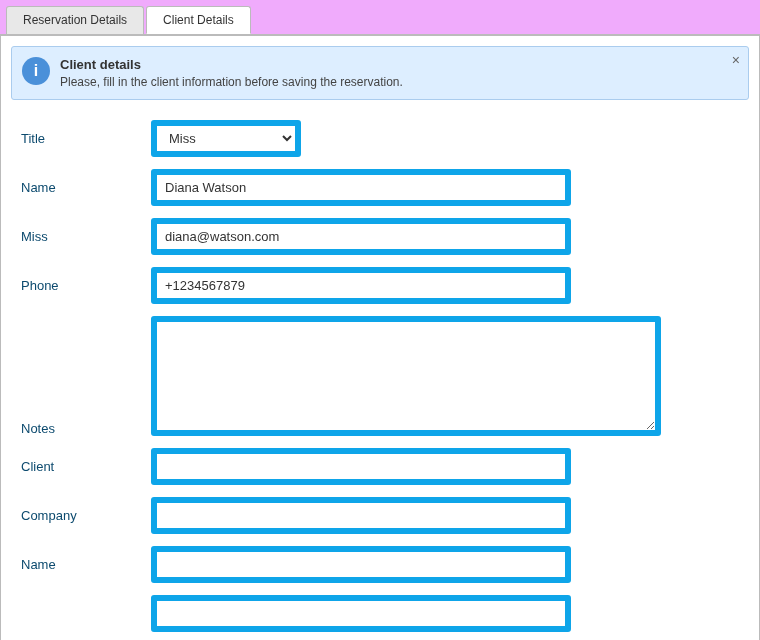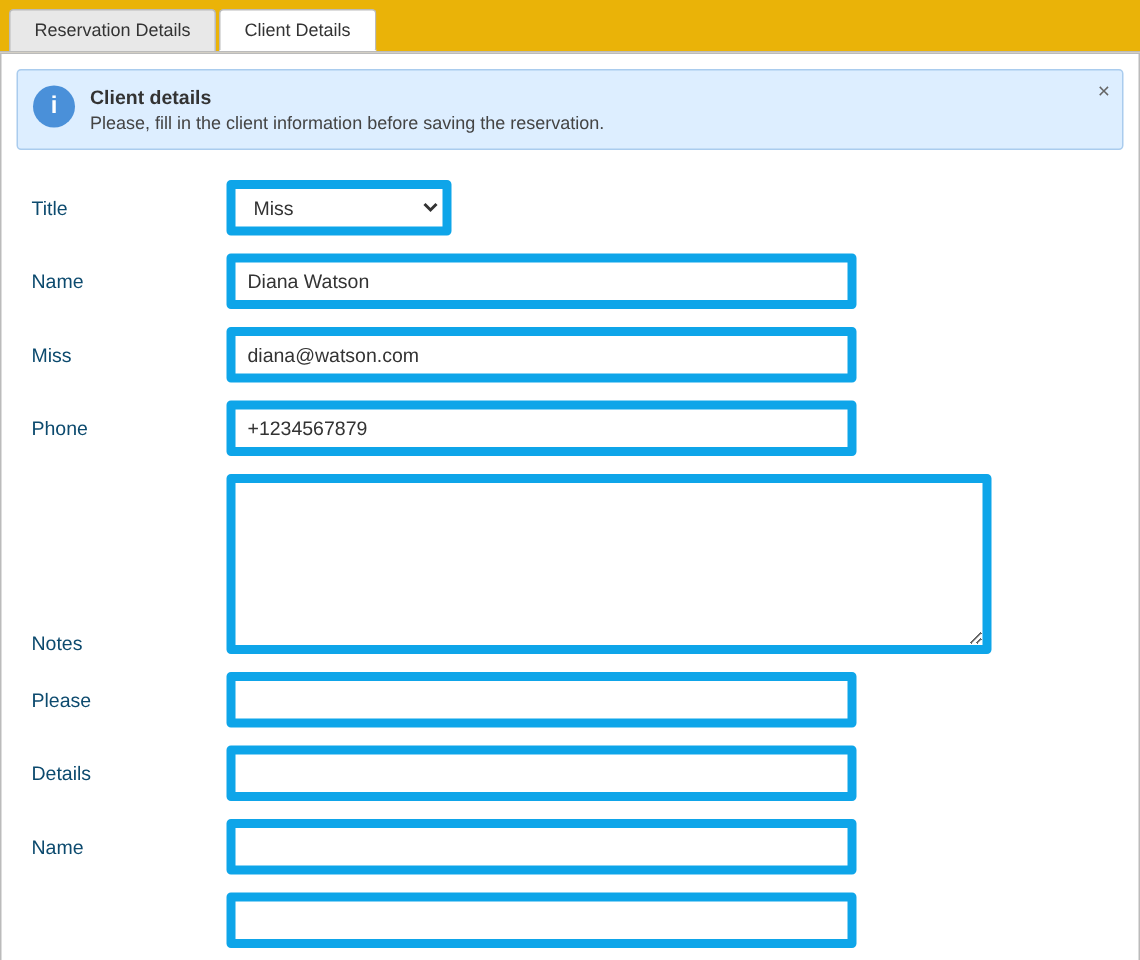--- a/index.html
+++ b/index.html
@@ -7,21 +7,21 @@
       font-family: Arial, sans-serif;
       font-size: 13px;
       background: #f0f0f0;
       width: 760px;
       min-height: 640px;
       color: #333;
     }
 
     .tab-bar {
       display: flex;
-      background: #eab308;
+      background: #f0abfc;
       border-bottom: 1px solid #bbb;
       padding: 6px 6px 0 6px;
       gap: 2px;
     }
 
     .tab {
       padding: 6px 16px;
       border: 1px solid #bbb;
       border-bottom: none;
       cursor: pointer;
@@ -184,26 +184,26 @@
       <label class="form-label">Phone</label>
       <input type="text" class="form-control" value="+1234567879" style="">
     </div>
 
     <div class="form-row" style="align-items: flex-end;">
       <label class="form-label" style="padding-top: 5px;">Notes</label>
       <textarea class="form-control" style=""></textarea>
     </div>
 
     <div class="form-row">
-      <label class="form-label">Please</label>
-      <input type="text" class="form-control" style="">
-    </div>
-
-    <div class="form-row">
-      <label class="form-label">Details</label>
+      <label class="form-label">Client</label>
+      <input type="text" class="form-control" style="">
+    </div>
+
+    <div class="form-row">
+      <label class="form-label">Company</label>
       <input type="text" class="form-control" style="">
     </div>
 
     <div class="form-row">
       <label class="form-label">Name</label>
       <input type="text" class="form-control" style="">
     </div>
 
     <div class="form-row">
       <label class="form-label"></label>

